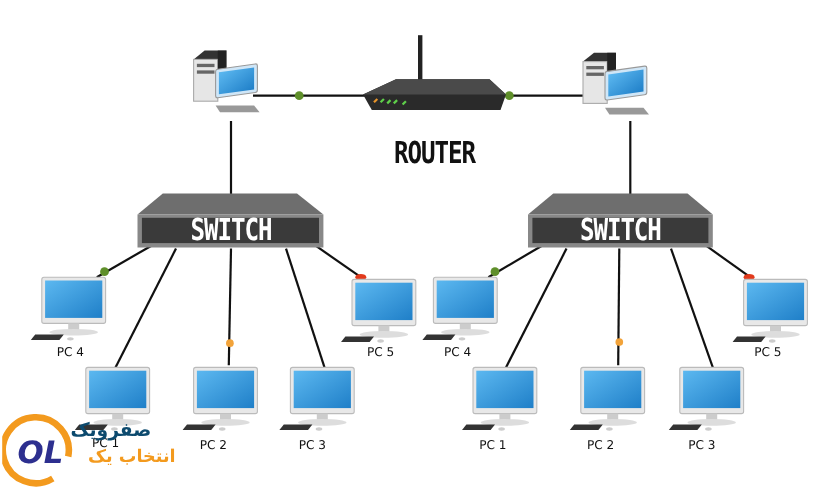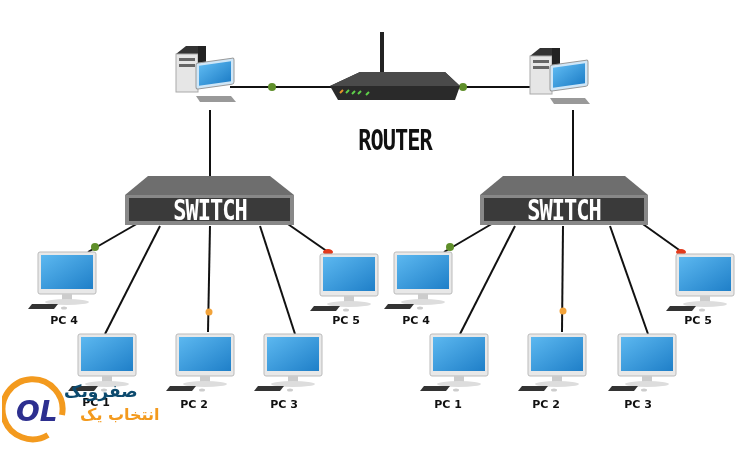--- a/index.html
+++ b/index.html
@@ -1,18 +1,18 @@
 <!DOCTYPE html>
 <html><head>
 <meta charset="utf-8">
 <style>
   html,body{margin:0;padding:0;background:#fff;}
   body{width:750px;height:450px;position:relative;overflow:hidden;font-family:"Liberation Sans",sans-serif;}
   #diagram{position:absolute;left:0;top:0;width:750px;height:450px;}
-  .label{position:absolute;font-family:"DejaVu Sans",sans-serif;font-weight:bold;font-size:11px;color:#111;text-align:center;width:60px;}
+  .label{position:absolute;font-family:"DejaVu Sans",sans-serif;font-weight:normal;font-size:11px;color:#111;text-align:center;width:60px;}
   .router-label{position:absolute;left:340px;top:128px;width:110px;text-align:center;font-family:"DejaVu Sans Mono",monospace;font-weight:bold;font-size:22px;letter-spacing:-1px;color:#111;transform:scaleY(1.25);}
   .switch-label{position:absolute;width:160px;text-align:center;font-family:"DejaVu Sans Mono",monospace;font-weight:bold;font-size:22px;color:#fff;transform:scaleY(1.25);letter-spacing:-1px;}
   .logo{position:absolute;left:2px;top:375px;width:180px;height:75px;}
   .logo-fa1{position:absolute;left:62px;top:6px;font-size:17px;font-weight:bold;color:#0c4a6e;font-family:"DejaVu Sans",sans-serif;direction:rtl;}
   .logo-fa2{position:absolute;left:44px;top:30px;font-size:16px;font-weight:bold;color:#f39a1e;font-family:"DejaVu Sans",sans-serif;direction:rtl;margin-left:34px;}
 </style>
 </head>
 <body>
 
 <svg id="diagram" viewBox="0 0 750 450" xmlns="http://www.w3.org/2000/svg">

